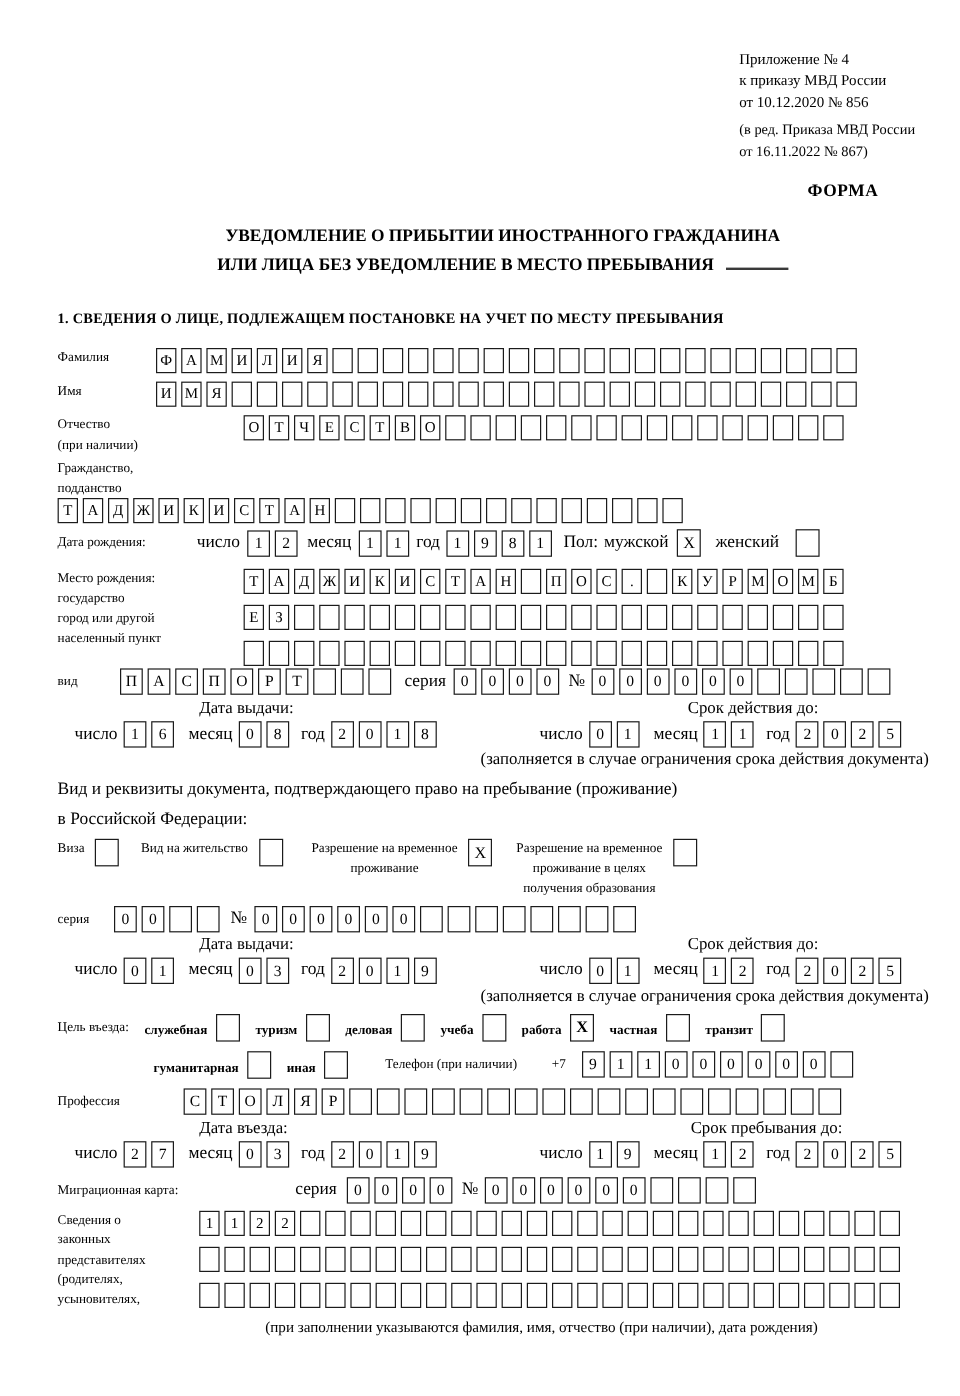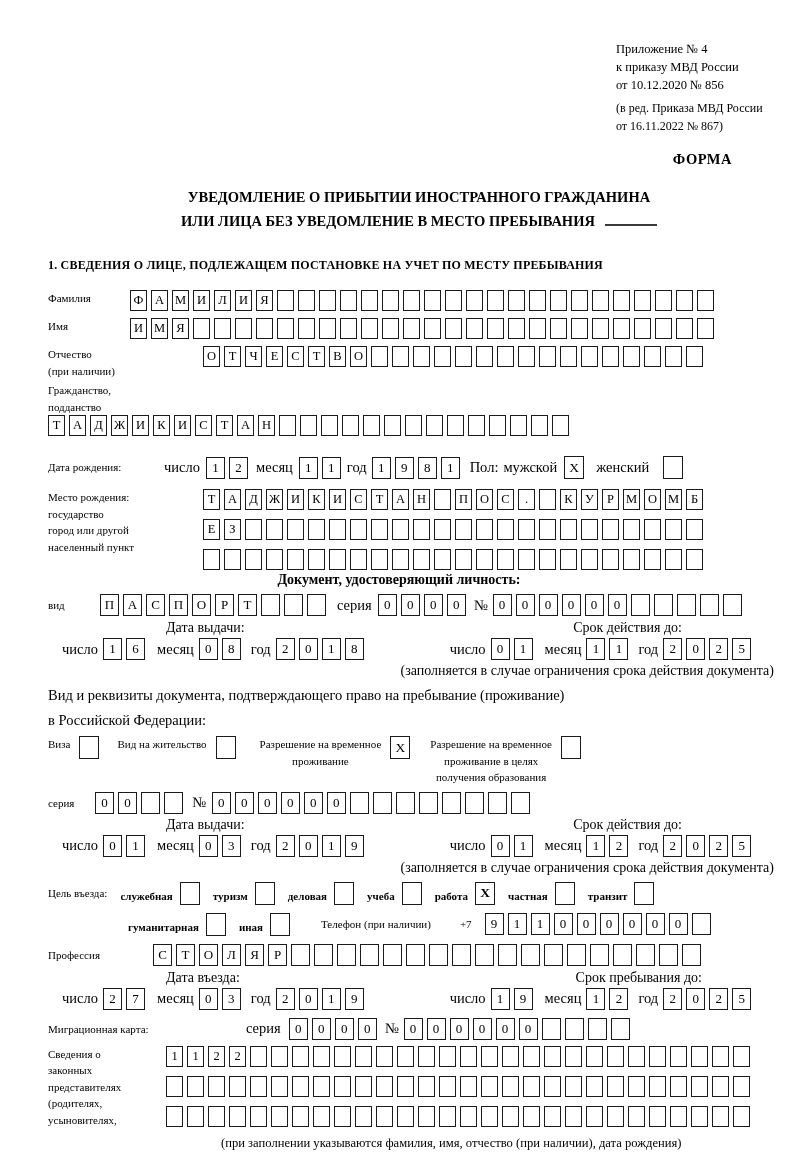--- a/index.html
+++ b/index.html
@@ -199,21 +199,21 @@
         <span class="cell"></span>
         <span class="cell"></span>
         <span class="cell"></span>
         <span class="cell"></span>
         <span class="cell"></span>
         <span class="cell"></span>
         <span class="cell"></span>
       </div>
   </div>
 
-  <div class="frow" style="align-items:center;margin-top:20px;margin-bottom:10px;">
+  <div class="frow" style="align-items:center;margin-top:5px;margin-bottom:10px;">
     <span class="lbl" style="width:116px;">Дата рождения:</span>
     <span class="dlabel">число</span>
     <div class="cells cells-lg" style="margin:0 8px 0 6px;">
         <span class="cell">1</span>
         <span class="cell">2</span>
       </div>
     <span class="dlabel">месяц</span>
     <div class="cells cells-lg" style="margin:0 6px 0 6px;">
         <span class="cell">1</span>
         <span class="cell">1</span>
@@ -318,21 +318,20 @@
           <span class="cell"></span>
           <span class="cell"></span>
           <span class="cell"></span>
           <span class="cell"></span>
           <span class="cell"></span>
           <span class="cell"></span>
         </div>
     </div>
   </div>
 
-  <div class="center-h">Документ, удостоверяющий личность:</div>
 
   <div class="frow" style="align-items:center;margin-bottom:4px;">
     <span class="lbl" style="width:52px;">вид</span>
     <div class="cells cells-lg">
         <span class="cell">П</span>
         <span class="cell">А</span>
         <span class="cell">С</span>
         <span class="cell">П</span>
         <span class="cell">О</span>
         <span class="cell">Р</span>

